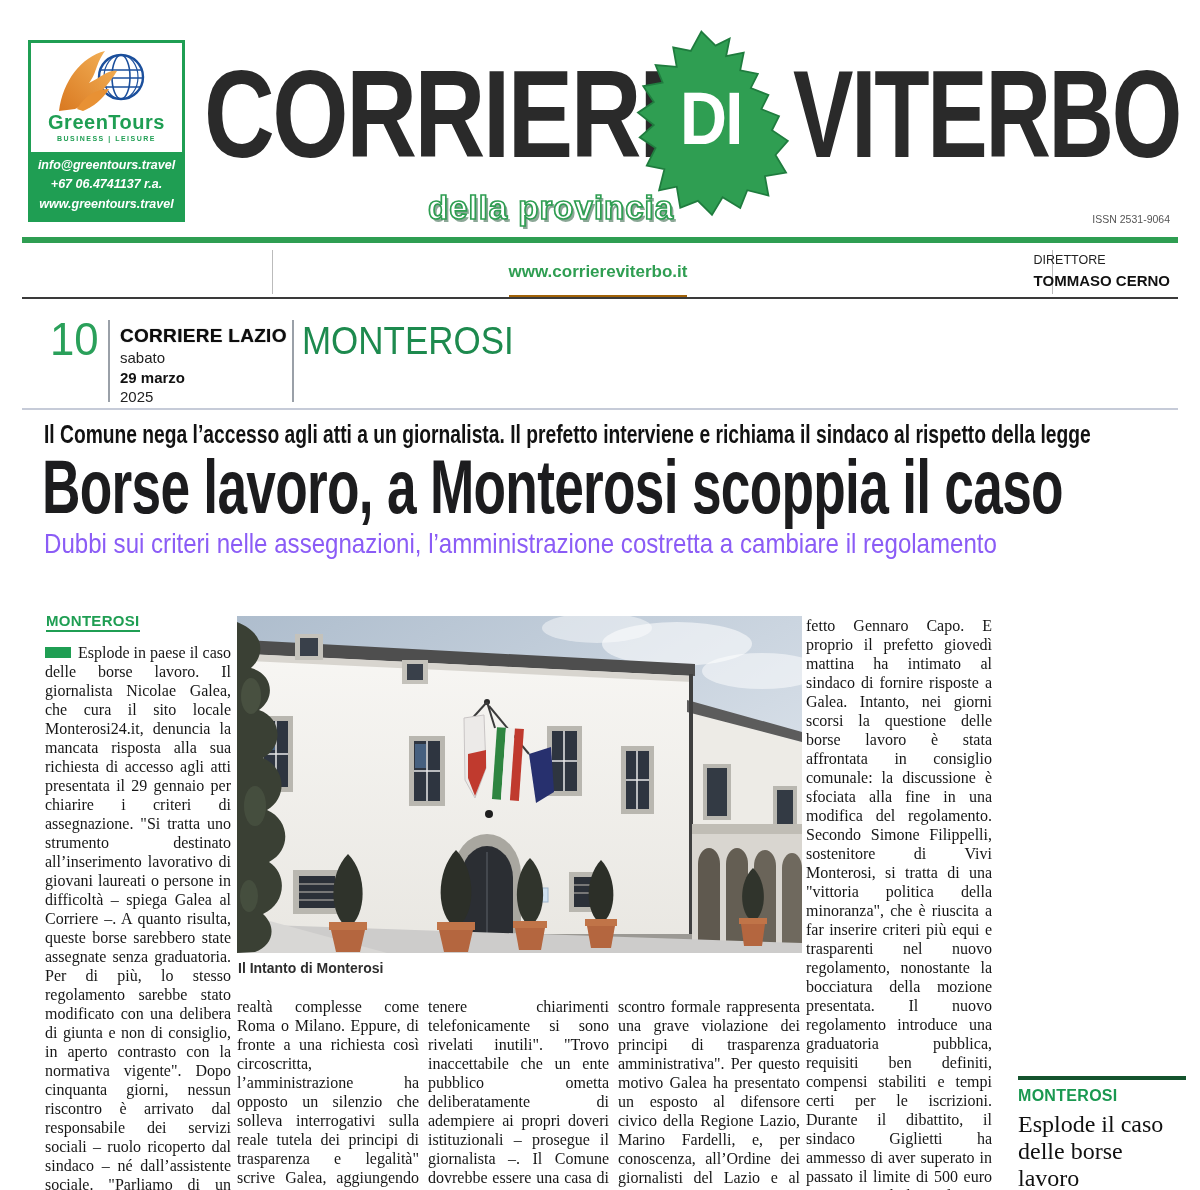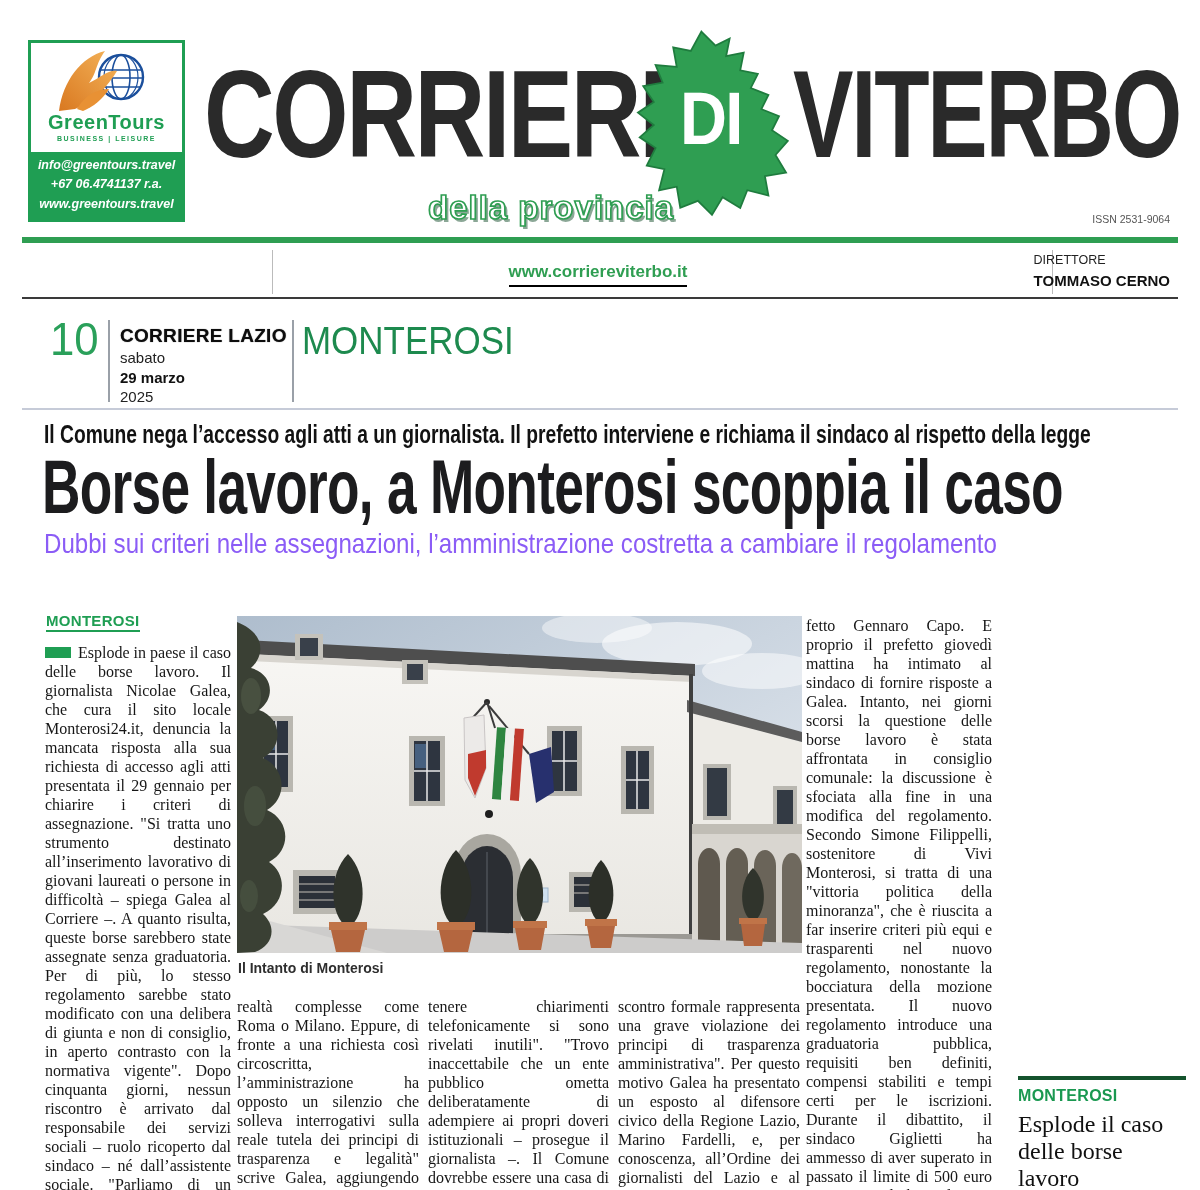--- a/index.html
+++ b/index.html
@@ -32,21 +32,21 @@
 
   .green-bar{left:22px;top:237px;width:1156px;height:6px;background:#2f9e52;}
 
   
   .dl-left{left:26px;top:252px;line-height:1.35;}
   .dl-date{font-size:15px;color:#222;}
   .dl-date b{font-weight:bold;}
   .dl-edition{font-size:11.5px;color:#333;}
   .dl-center{left:0;right:0;top:262px;text-align:center;}
   .dl-site{display:inline-block;color:#2f9e52;font-size:17px;font-weight:bold;
-           border-bottom:2px solid #000000;padding-bottom:3px;cursor:pointer;}
+           border-bottom:2px solid #a16207;padding-bottom:13px;cursor:pointer;}
   .dl-right{right:26px;top:252px;text-align:left;line-height:1.4;}
   .dl-dir-label{font-size:12.5px;color:#222;}
   .dl-dir-name{font-size:15px;font-weight:bold;color:#111;}
   .vline{width:1px;background:#bbb;}
   .dl-rule{left:22px;top:297px;width:1156px;height:2px;background:#3a3a3a;}
 
   
   .pb-num{left:50px;top:316px;font-size:46px;color:#2aa05a;line-height:1;}
   .pb-div1{left:108px;top:320px;height:82px;width:2px;background:#9aa0a8;position:absolute;}
   .pb-brand{left:120px;top:324px;line-height:1.28;}

